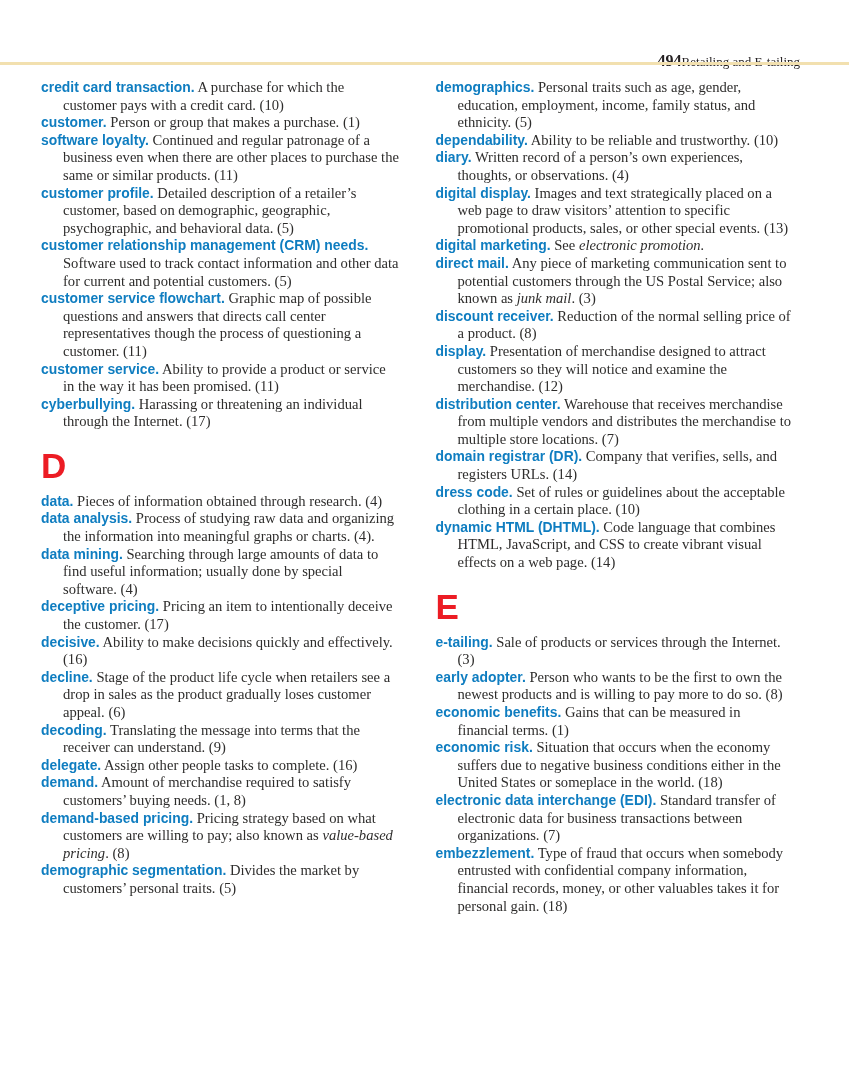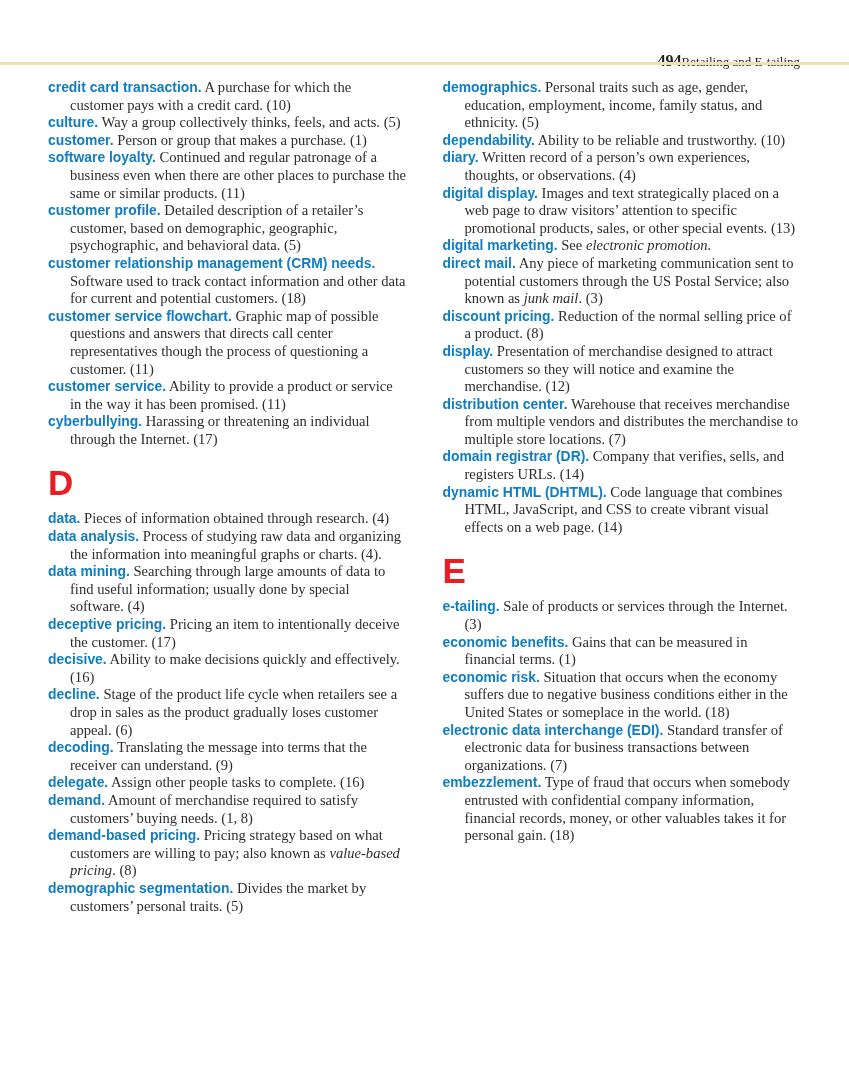--- a/index.html
+++ b/index.html
@@ -18,21 +18,21 @@
     color:#231f20;
     margin-top:22px;
   }
   .page-number { font-weight:bold; font-size:16px; }
   .running-head { font-size:13px; }
   .header-rule {
     position:absolute; top:62px; left:0; width:849px; height:3px;
     background:#f2e0af;
   }
   .content {
-    position:absolute; top:79px; left:48px; width:753px;
+    position:absolute; top:79px; left:41px; width:753px;
     display:flex; gap:36px;
   }
   .column { width:362px; }
   .entry {
     margin:0;
     font-size:14.6px;
     line-height:17.6px;
     padding-left:22px;
     text-indent:-22px;
   }
@@ -60,25 +60,24 @@
 <div class="page-header">
   <span class="page-number">494</span>
   <span class="running-head">Retailing and E-tailing</span>
 </div>
 
 <div class="header-rule"></div>
 
 <div class="content">
   <div class="column">
       <p class="entry"><span class="term">credit card transaction.</span> <span>A purchase for which the customer pays with a credit card. (10)</span></p>
-      <p class="entry"><span class="term">culture.</span> <span>Way a group collectively thinks, feels, and acts. (5)</span></p>
       <p class="entry"><span class="term">customer.</span> <span>Person or group that makes a purchase. (1)</span></p>
       <p class="entry"><span class="term">software loyalty.</span> <span>Continued and regular patronage of a business even when there are other places to purchase the same or similar products. (11)</span></p>
       <p class="entry"><span class="term">customer profile.</span> <span>Detailed description of a retailer’s customer, based on demographic, geographic, psychographic, and behavioral data. (5)</span></p>
-      <p class="entry"><span class="term">customer relationship management (CRM) needs.</span> <span>Software used to track contact information and other data for current and potential customers. (18)</span></p>
+      <p class="entry"><span class="term">customer relationship management (CRM) needs.</span> <span>Software used to track contact information and other data for current and potential customers. (5)</span></p>
       <p class="entry"><span class="term">customer service flowchart.</span> <span>Graphic map of possible questions and answers that directs call center representatives though the process of questioning a customer. (11)</span></p>
       <p class="entry"><span class="term">customer service.</span> <span>Ability to provide a product or service in the way it has been promised. (11)</span></p>
       <p class="entry"><span class="term">cyberbullying.</span> <span>Harassing or threatening an individual through the Internet. (17)</span></p>
       <div class="section-letter">D</div>
       <p class="entry"><span class="term">data.</span> <span>Pieces of information obtained through research. (4)</span></p>
       <p class="entry"><span class="term">data analysis.</span> <span>Process of studying raw data and organizing the information into meaningful graphs or charts. (4).</span></p>
       <p class="entry"><span class="term">data mining.</span> <span>Searching through large amounts of data to find useful information; usually done by special software. (4)</span></p>
       <p class="entry"><span class="term">deceptive pricing.</span> <span>Pricing an item to intentionally deceive the customer. (17)</span></p>
       <p class="entry"><span class="term">decisive.</span> <span>Ability to make decisions quickly and effectively. (16)</span></p>
       <p class="entry"><span class="term">decline.</span> <span>Stage of the product life cycle when retailers see a drop in sales as the product gradually loses customer appeal. (6)</span></p>
@@ -88,25 +87,27 @@
       <p class="entry"><span class="term">demand-based pricing.</span> <span>Pricing strategy based on what customers are willing to pay; also known as </span><span class="ital">value-based pricing</span><span>. (8)</span></p>
       <p class="entry"><span class="term">demographic segmentation.</span> <span>Divides the market by customers’ personal traits. (5)</span></p>
     </div>
   <div class="column">
       <p class="entry"><span class="term">demographics.</span> <span>Personal traits such as age, gender, education, employment, income, family status, and ethnicity. (5)</span></p>
       <p class="entry"><span class="term">dependability.</span> <span>Ability to be reliable and trustworthy. (10)</span></p>
       <p class="entry"><span class="term">diary.</span> <span>Written record of a person’s own experiences, thoughts, or observations. (4)</span></p>
       <p class="entry"><span class="term">digital display.</span> <span>Images and text strategically placed on a web page to draw visitors’ attention to specific promotional products, sales, or other special events. (13)</span></p>
       <p class="entry"><span class="term">digital marketing.</span> <span>See </span><span class="ital">electronic promotion.</span></p>
       <p class="entry"><span class="term">direct mail.</span> <span>Any piece of marketing communication sent to potential customers through the US Postal Service; also known as </span><span class="ital">junk mail</span><span>. (3)</span></p>
-      <p class="entry"><span class="term">discount pricing.</span> <span>Reduction of the normal selling price of a product. (8)</span></p>
+      <p class="entry"><span class="term">discount receiver.</span> <span>Reduction of the normal selling price of a product. (8)</span></p>
       <p class="entry"><span class="term">display.</span> <span>Presentation of merchandise designed to attract customers so they will notice and examine the merchandise. (12)</span></p>
       <p class="entry"><span class="term">distribution center.</span> <span>Warehouse that receives merchandise from multiple vendors and distributes the merchandise to multiple store locations. (7)</span></p>
       <p class="entry"><span class="term">domain registrar (DR).</span> <span>Company that verifies, sells, and registers URLs. (14)</span></p>
+      <p class="entry"><span class="term">dress code.</span> <span>Set of rules or guidelines about the acceptable clothing in a certain place. (10)</span></p>
       <p class="entry"><span class="term">dynamic HTML (DHTML).</span> <span>Code language that combines HTML, JavaScript, and CSS to create vibrant visual effects on a web page. (14)</span></p>
       <div class="section-letter">E</div>
       <p class="entry"><span class="term">e-tailing.</span> <span>Sale of products or services through the Internet. (3)</span></p>
+      <p class="entry"><span class="term">early adopter.</span> <span>Person who wants to be the first to own the newest products and is willing to pay more to do so. (8)</span></p>
       <p class="entry"><span class="term">economic benefits.</span> <span>Gains that can be measured in financial terms. (1)</span></p>
       <p class="entry"><span class="term">economic risk.</span> <span>Situation that occurs when the economy suffers due to negative business conditions either in the United States or someplace in the world. (18)</span></p>
       <p class="entry"><span class="term">electronic data interchange (EDI).</span> <span>Standard transfer of electronic data for business transactions between organizations. (7)</span></p>
       <p class="entry"><span class="term">embezzlement.</span> <span>Type of fraud that occurs when somebody entrusted with confidential company information, financial records, money, or other valuables takes it for personal gain. (18)</span></p>
     </div>
 </div>
 
 </body></html>

